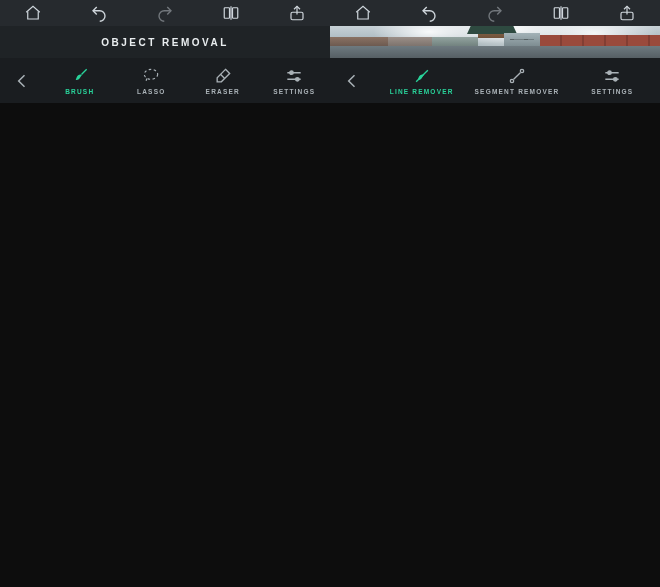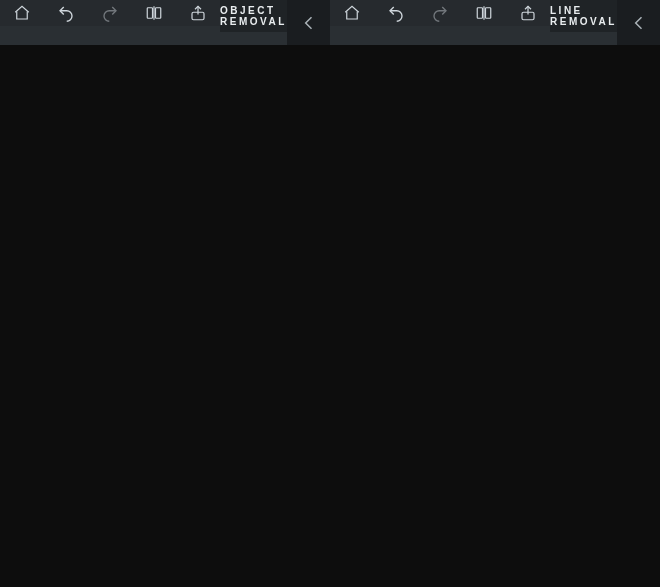--- a/index.html
+++ b/index.html
@@ -1,18 +1,18 @@
 <!DOCTYPE html>
 <html><head>
 <meta charset="utf-8">
 <style>
   *{box-sizing:border-box;margin:0;padding:0;font-family:-apple-system,Helvetica,Arial,sans-serif;-webkit-font-smoothing:antialiased}
   html,body{width:660px;height:587px;background:#0d0d0d;overflow:hidden}
   .row{display:flex;width:660px}
-  .pane{width:330px;position:relative;display:flex;flex-direction:row;background:#2a2f33}
+  .pane{width:330px;position:relative;display:flex;flex-direction:column;background:#2a2f33}
 
   
   .topbar{height:26px;background:#262a2e;display:flex;align-items:center;justify-content:space-around}
   .topbar .tbtn{width:44px;height:26px;display:flex;align-items:center;justify-content:center;color:#cfd6dc;cursor:pointer}
   .topbar .tbtn svg{display:block}
 
   
   .titleband{height:32px;background:rgba(0,0,0,.25);display:flex;align-items:center;justify-content:center;color:#e9edef;font-size:10px;letter-spacing:2.5px;font-weight:600}
 
   
@@ -189,23 +189,20 @@
       </div>
       <div class="tbtn">
         <svg width="18" height="18" viewBox="0 0 24 24" fill="none" stroke="currentColor" stroke-width="1.6">
             <path d="M12 3v11"></path>
             <path d="m8 7 4-4 4 4"></path>
             <rect x="4" y="11" width="16" height="10" rx="2"></rect>
           </svg>
       </div>
     </div>
 
-    <div class="titleband">
-      <span>LINE REMOVAL</span>
-    </div>
 
     <div class="canvas">
       <div class="rsky"></div>
       <div class="tower"></div>
       <div class="bldg bA">
           <div class="win"></div>
         </div>
       <div class="bldg bB">
           <div class="win"></div>
         </div>

